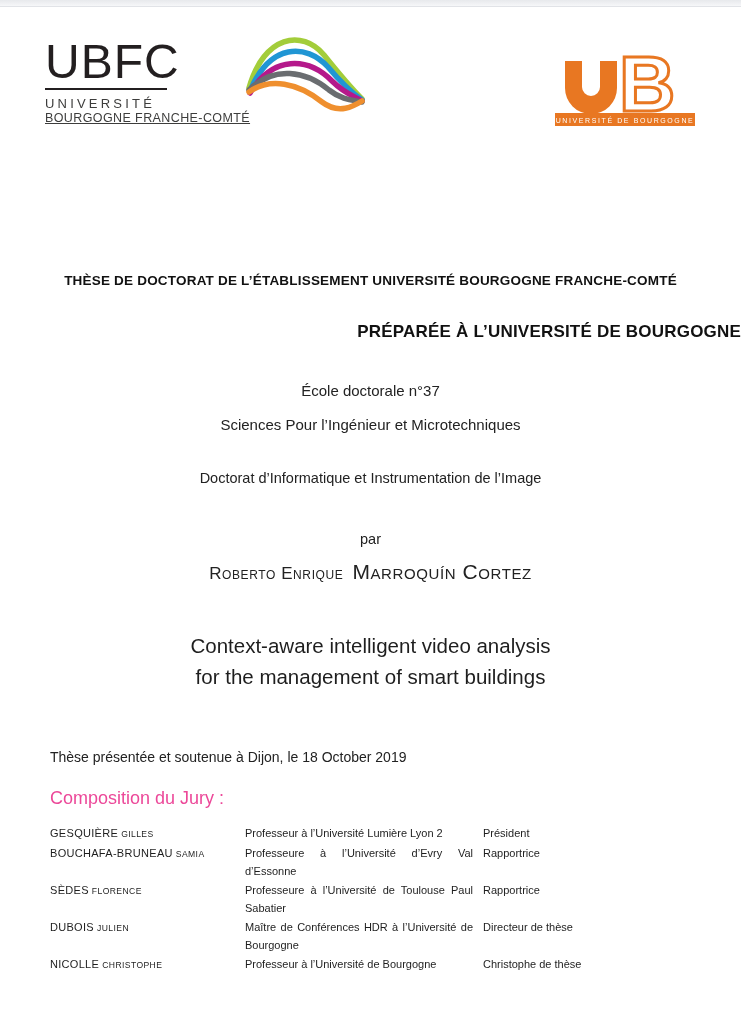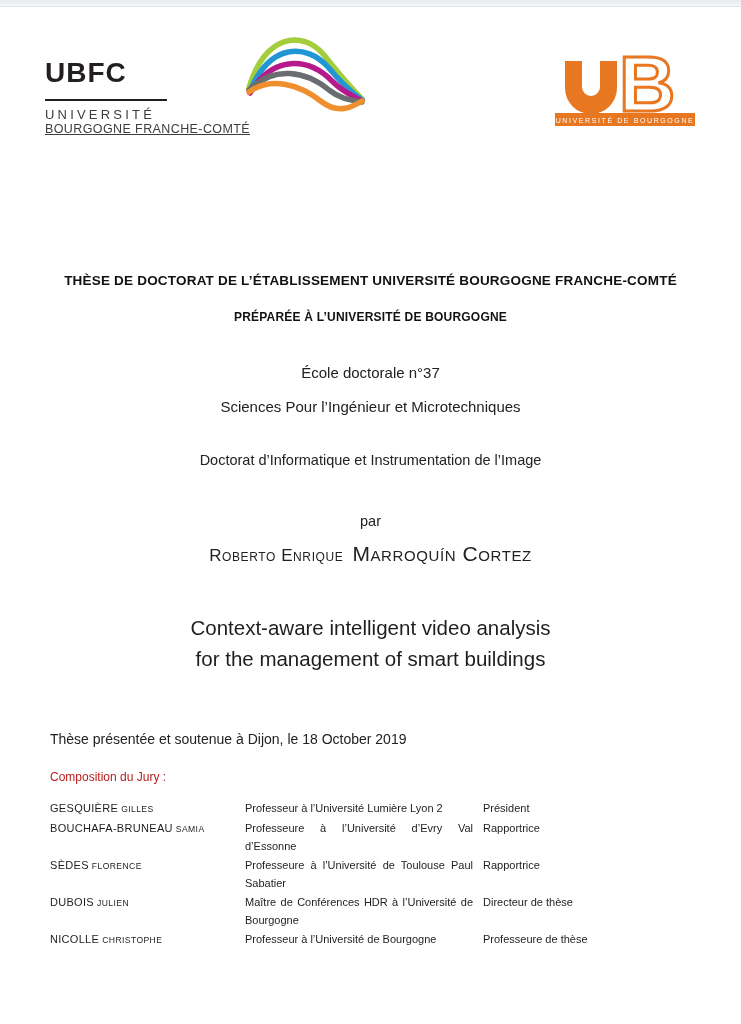--- a/index.html
+++ b/index.html
@@ -18,55 +18,55 @@
   }
   
   .logos-row {
     display: flex; justify-content: space-between; align-items: flex-start;
     padding: 22px 42px 0 45px;
     height: 118px;
   }
   .ubfc-logo { display: flex; align-items: flex-start; }
   .ubfc-textblock { display: flex; flex-direction: column; }
   .ubfc-acronym {
-    font-size: 28px; font-weight: bold; letter-spacing: 1px;
-    color: #231f20; line-height: 42px; margin-top: 23px;
+    font-size: 48px; font-weight: normal; letter-spacing: 1px;
+    color: #231f20; line-height: 42px; margin-top: 12px;
   }
   .ubfc-rule { width: 122px; height: 2px; background: #231f20; margin: 5px 0 7px 0; }
   .ubfc-line1 { font-size: 13px; letter-spacing: 3.2px; color: #3d3d3c; line-height: 14px; }
   .ubfc-line2 { font-size: 12.5px; letter-spacing: 0.4px; color: #3d3d3c; line-height: 15px; text-decoration: underline; }
   .ubfc-wave { margin-left: -6px; margin-top: 0; }
   .ub-logo { margin-top: 16px; }
   
   .center { text-align: center; }
   .doc-heading1 {
     margin-top: 148px;
     font-size: 13.5px; font-weight: bold; letter-spacing: 0.2px; color: #111;
   }
   .doc-heading2 {
-    margin-top: 22px;
-    font-size: 12px; font-weight: bold; letter-spacing: 0.2px; color: #111;
+    margin-top: 34px;
+    font-size: 17px; font-weight: bold; letter-spacing: 0.2px; color: #111; text-align: right;
   }
   .school-line1 { margin-top: 40px; font-size: 15px; color: #222; }
   .school-line2 { margin-top: 17px; font-size: 15px; color: #222; }
   .doctorate    { margin-top: 37px; font-size: 14.5px; color: #222; }
   .by-label     { margin-top: 45px; font-size: 14.5px; color: #222; }
   .author-line  {
     margin-top: 13px;
     display: flex; justify-content: center; align-items: baseline; gap: 9px;
   }
   .author-given  { font-variant: small-caps; font-size: 17px; letter-spacing: 0.6px; color: #222; }
   .author-family { font-variant: small-caps; font-size: 21px; letter-spacing: 0.6px; color: #222; }
   .thesis-title {
     margin-top: 46px;
     font-size: 20.5px; line-height: 31px; color: #1e1e1e;
   }
   
   .defense-line { margin: 57px 0 0 50px; font-size: 14px; color: #222; }
-  .jury-heading { margin: 23px 0 0 50px; font-size: 12px; color: #b91c1c; }
+  .jury-heading { margin: 23px 0 0 50px; font-size: 18px; color: #ec4899; }
   .jury-table { margin: 15px 50px 0 50px; }
   .jury-row {
     display: grid;
     grid-template-columns: 185px 228px auto;
     column-gap: 10px;
     font-size: 11px; line-height: 18.5px; color: #1e1e1e;
   }
   .jury-name { white-space: nowrap; }
   .jury-last  { text-transform: uppercase; letter-spacing: 0.3px; }
   .jury-first { text-transform: uppercase; font-size: 0.78em; letter-spacing: 0.4px; }
@@ -169,16 +169,16 @@
     <div class="jury-affiliation">Maître de Conférences HDR à l’Université de Bourgogne</div>
     <div class="jury-role">Directeur de thèse</div>
   </div>
 
   <div class="jury-row">
     <div class="jury-name">
       <span class="jury-last">Nicolle</span>
       <span class="jury-first">Christophe</span>
     </div>
     <div class="jury-affiliation">Professeur à l’Université de Bourgogne</div>
-    <div class="jury-role">Professeure de thèse</div>
+    <div class="jury-role">Christophe de thèse</div>
   </div>
 
 </div>
 
 </body></html>

